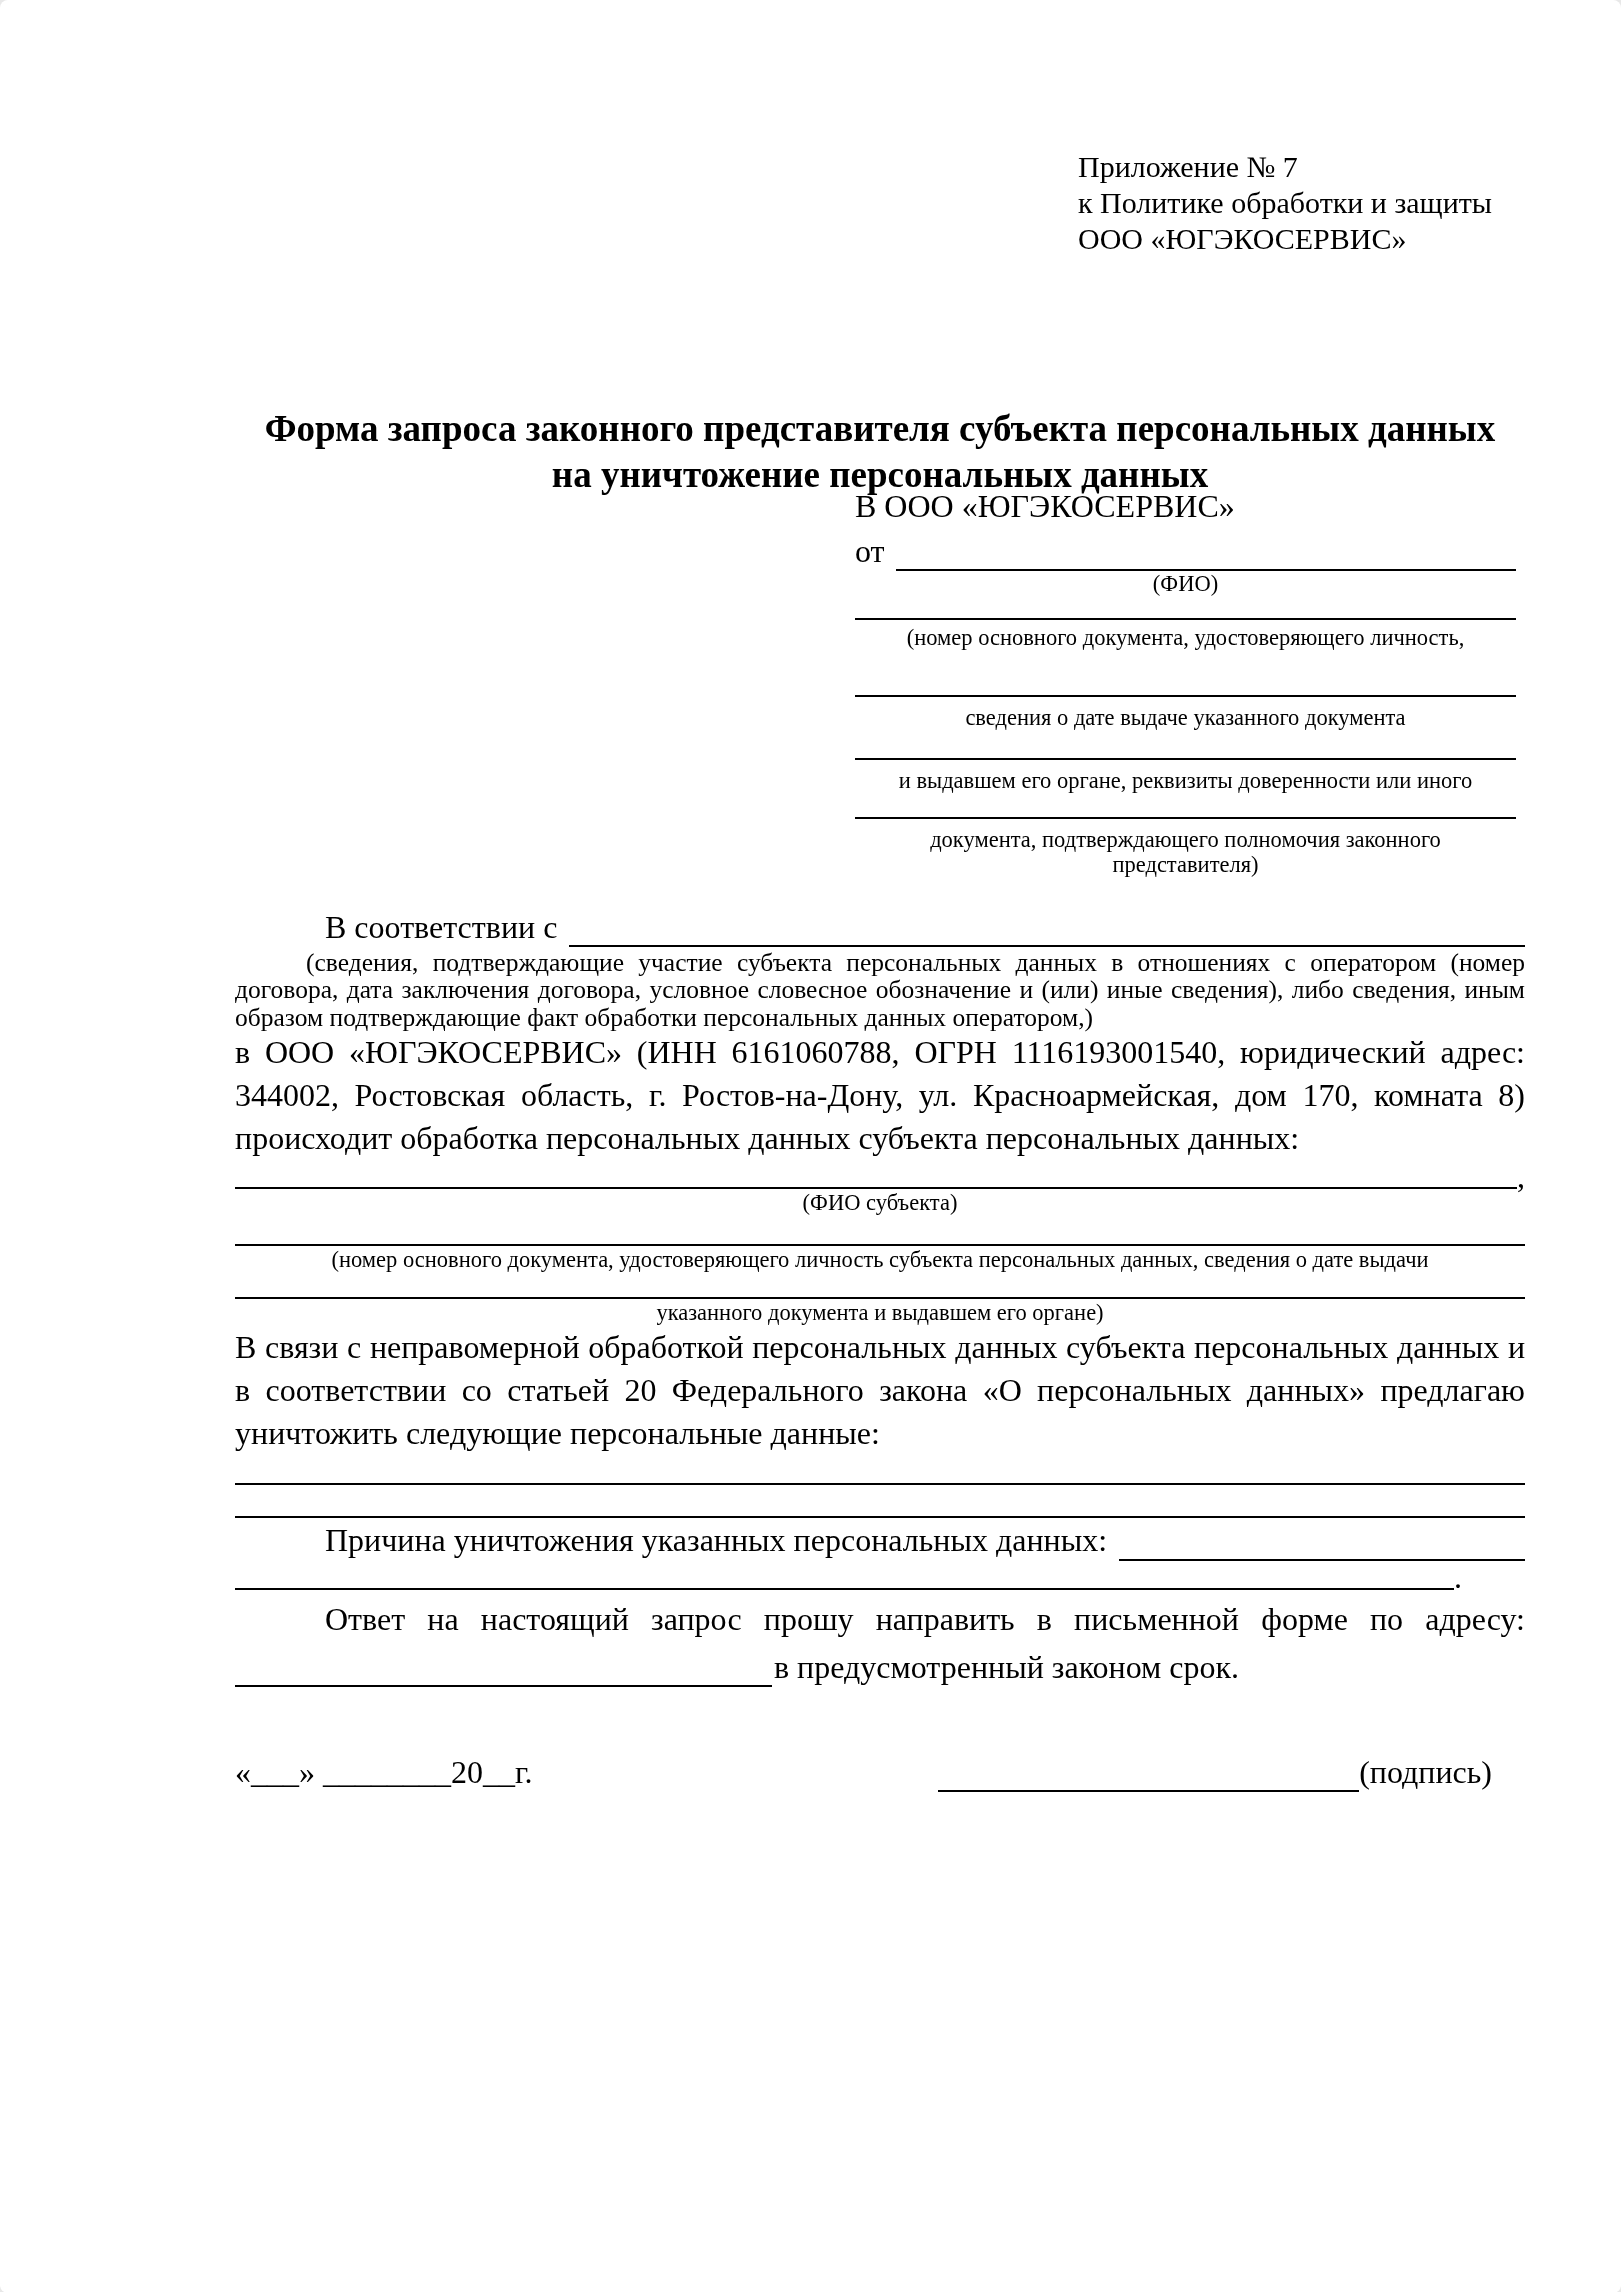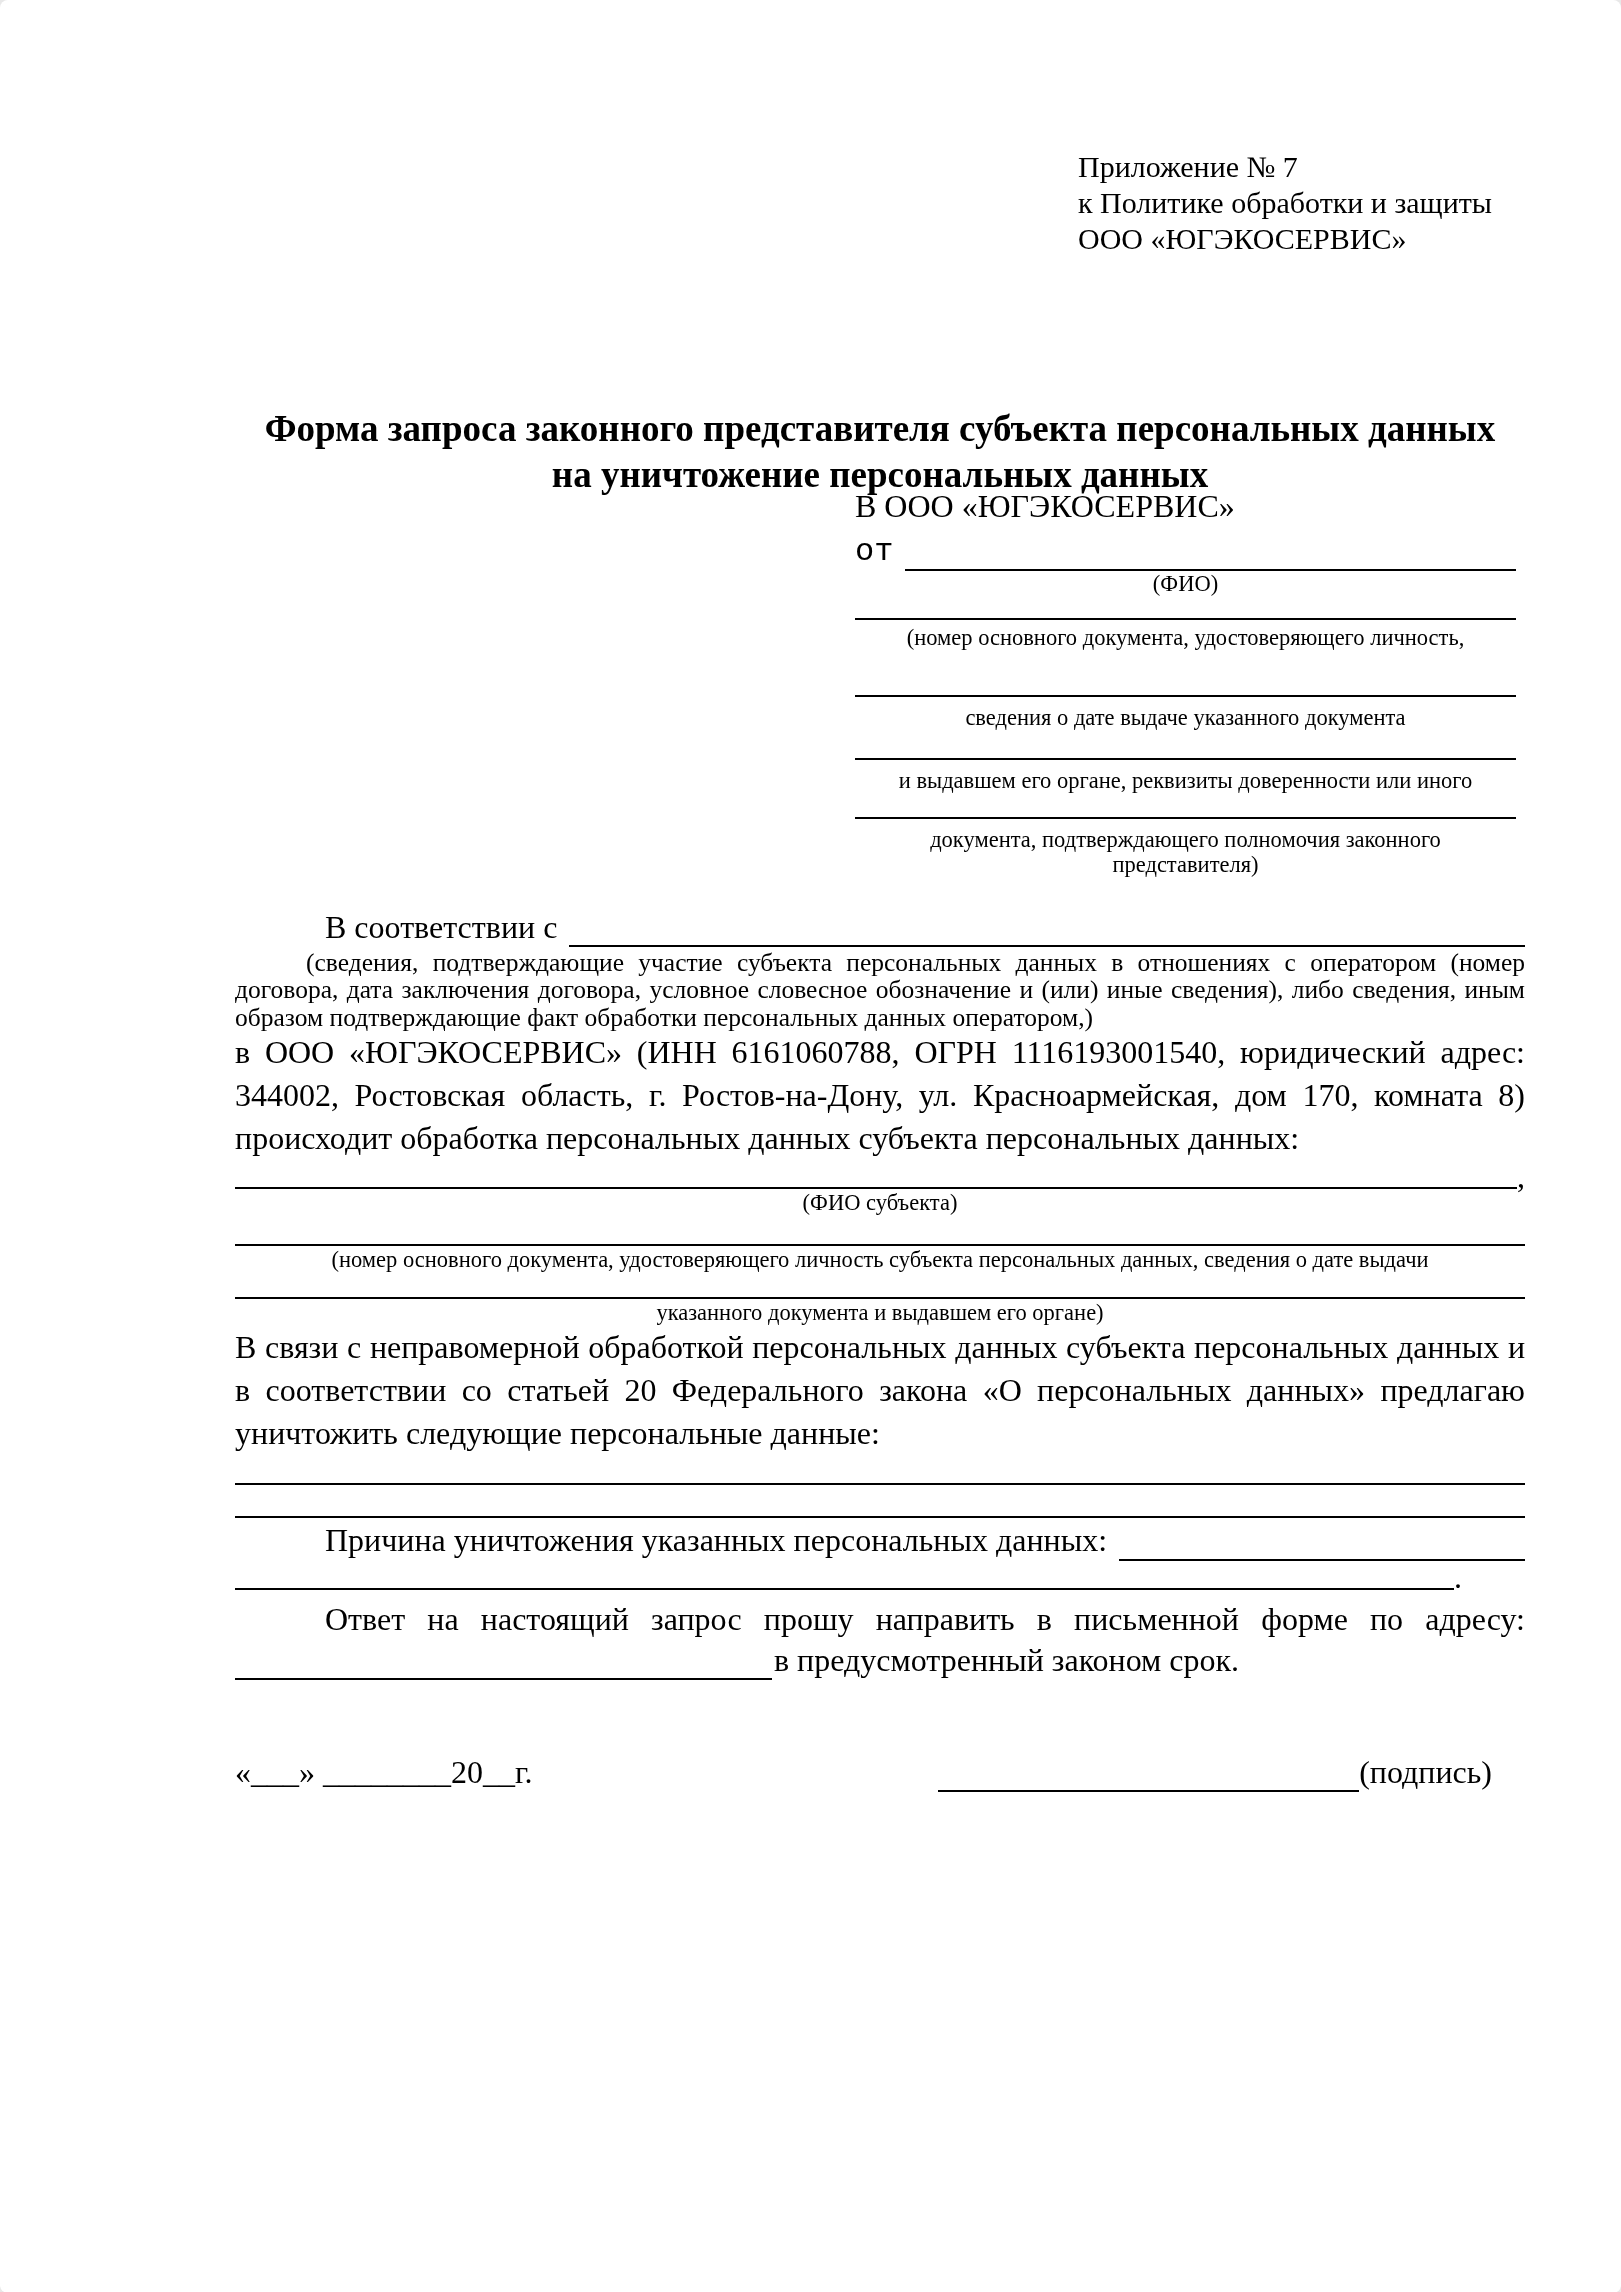--- a/index.html
+++ b/index.html
@@ -20,21 +20,21 @@
   
   .title {
     position:absolute; left:235px; top:406px; width:1290px;
     text-align:center; font-weight:700; font-size:37px; line-height:46px;
   }
   .title div { white-space:nowrap; }
   
   .addressee { position:absolute; left:855px; top:487px; width:661px; font-size:32px; }
   .addr-org { height:39px; line-height:39px; }
   .from-row { display:flex; margin-top:5.9px; height:39px; }
-  .from-label { line-height:39px; padding-right:11.8px;font-family:Liberation Mono, monospace; }
+  .from-label { line-height:39px; padding-right:11.8px; }
   .fill { flex:1; border-bottom:2.9px solid #000; }
   .small-cap { font-size:22.5px; line-height:25.5px; text-align:center; }
   .blank { border-bottom:2.9px solid #000; }
   
   .body-block { position:absolute; left:235px; top:908px; width:1290px; font-size:32px; }
   .accordance { display:flex; height:39px; }
   .acc-label { margin-left:90px; padding-right:11.8px; line-height:39px; white-space:nowrap; }
   .note {
     margin-top:2px; font-size:25.5px; line-height:27.4px;
     text-align:justify; text-indent:71px;
@@ -45,21 +45,21 @@
   .body-cap { font-size:22.5px; line-height:27.4px; height:27.4px; text-align:center; }
   .request { line-height:43px; text-align:justify; }
   .reason-row { display:flex; height:41px; margin-top:2px; }
   .reason-label { margin-left:90px; padding-right:11.8px; line-height:41px; white-space:nowrap; }
   .period-row { display:flex; height:29px; padding-right:63px; }
   .period { line-height:33px; }
   .answer {
     margin-top:7.8px; height:43px; line-height:43px;
     text-align:justify; text-align-last:justify; text-indent:90px;
   }
-  .tail-row { display:flex; margin-top:0; height:39px; }
+  .tail-row { display:flex; margin-top:7px; height:39px; }
   .tail-fill { width:537px; border-bottom:2.9px solid #000; }
   .tail-text { line-height:39px; padding-left:2px; }
   
   .footer {
     position:absolute; left:235px; top:1753px; width:1290px;
     display:flex; justify-content:space-between; align-items:flex-end;
     font-size:32px;
   }
   .date-blank { line-height:39px; }
   .sig-group { display:flex; align-items:flex-end; margin-right:33px; }

